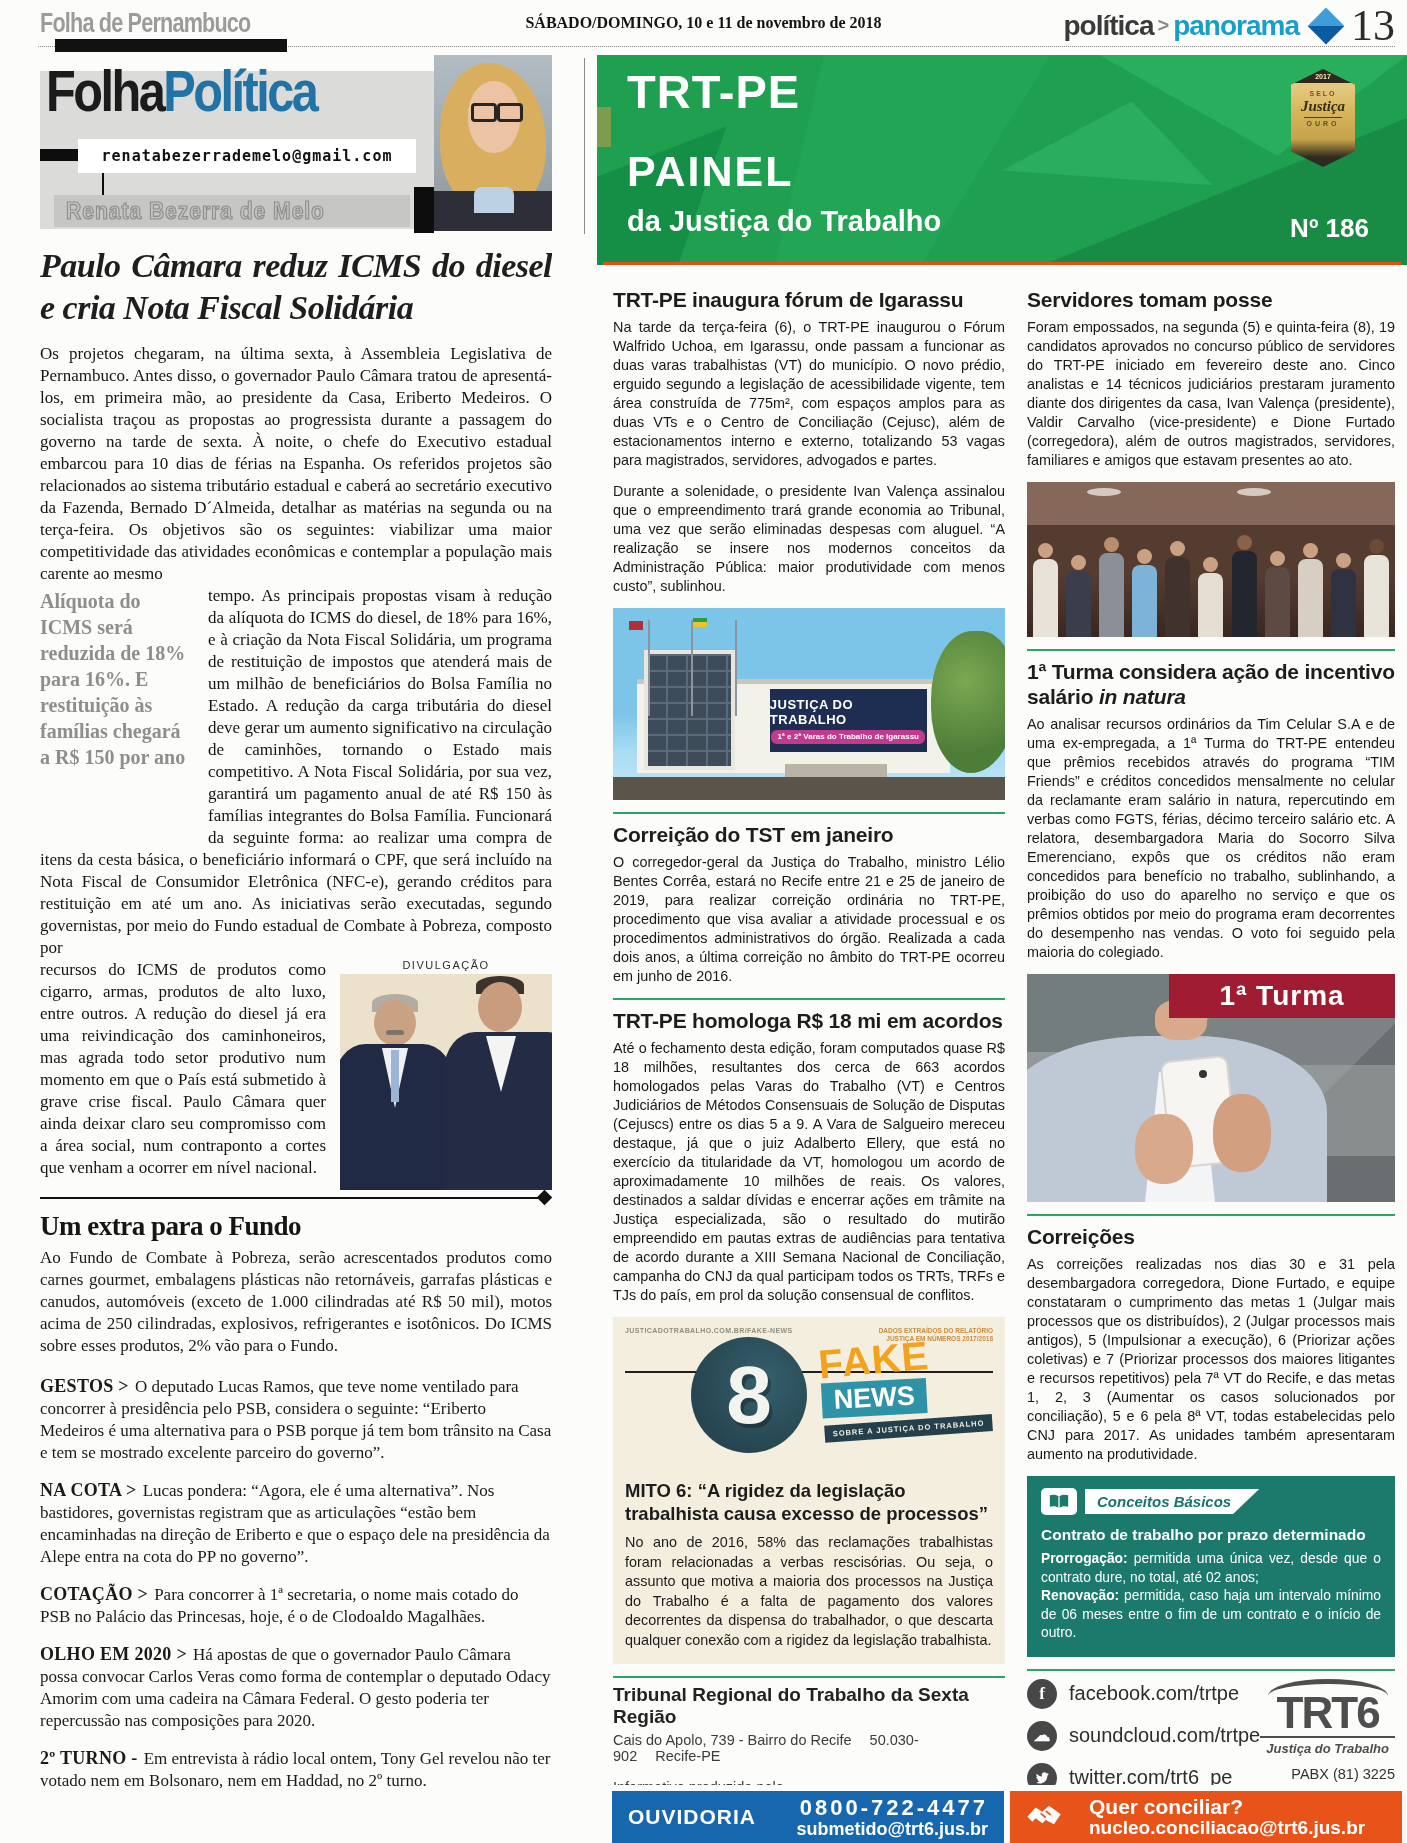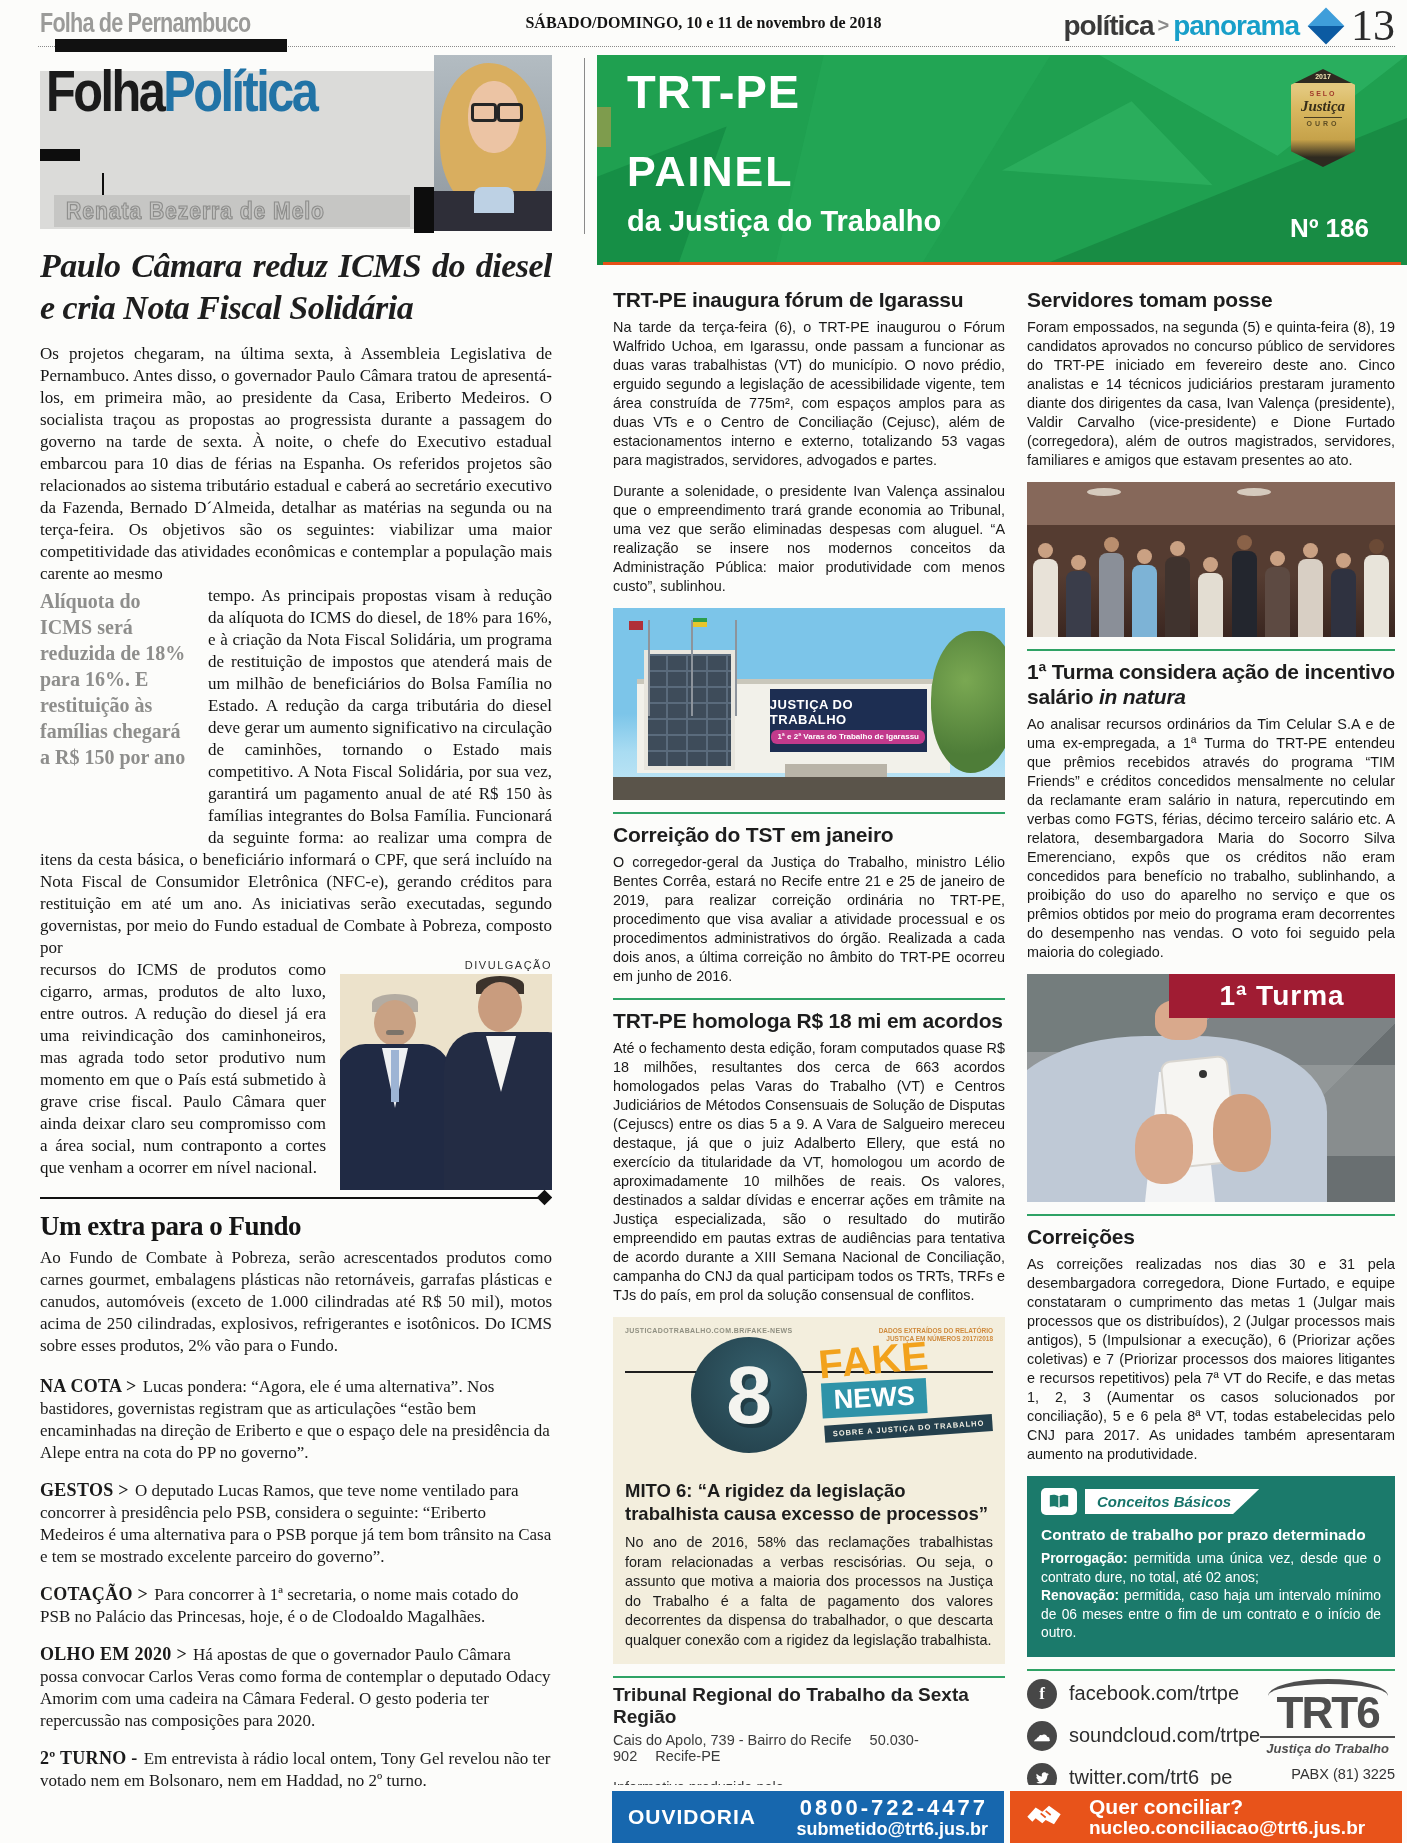--- a/index.html
+++ b/index.html
@@ -52,21 +52,21 @@
   .pt-collar{position:absolute;left:40px;bottom:18px;width:40px;height:26px;background:#bdd1e4;border-radius:8px 8px 0 0;}
 
   .headline{margin:10px 0 0;font-style:italic;font-weight:700;font-size:34px;line-height:42px;
             text-align:justify;color:#1e1e1e;letter-spacing:-.5px;}
   .bodytext{margin-top:14px;font-size:17px;line-height:22px;text-align:justify;color:#141414;}
   .bodytext .blockp{margin:0;}
   .pullquote{float:left;width:152px;height:250px;margin:3px 16px 2px 0;
              font:700 20px/26px "Liberation Serif",serif;color:#8e8e8c;text-align:left;}
   .news-photo{float:right;width:212px;margin:0 0 4px 14px;}
   .credit{font:400 11px "Liberation Sans",sans-serif;letter-spacing:1.5px;color:#2e2e2e;
-          text-align:right;margin-bottom:3px;}
+          text-align:center;margin-bottom:3px;}
   .photo-men{position:relative;width:212px;height:216px;overflow:hidden;background:#ece2cb;}
   .m1-head{position:absolute;left:34px;top:26px;width:42px;height:46px;background:#c9a284;border-radius:50%;}
   .m1-hair{position:absolute;left:32px;top:20px;width:46px;height:18px;background:#b3aca2;border-radius:50% 50% 0 0;}
   .m1-mus{position:absolute;left:46px;top:56px;width:18px;height:5px;background:#7c746a;border-radius:3px;}
   .m1-body{position:absolute;left:-6px;top:70px;width:120px;height:150px;background:#202a44;border-radius:26% 26% 0 0;}
   .m1-shirt{position:absolute;left:42px;top:74px;width:26px;height:60px;background:#eef0f2;
             clip-path:polygon(0 0,100% 0,50% 100%);}
   .m1-tie{position:absolute;left:51px;top:76px;width:8px;height:52px;background:#9db4d4;}
   .m2-head{position:absolute;left:138px;top:8px;width:44px;height:50px;background:#c99c7e;border-radius:50%;}
   .m2-hair{position:absolute;left:136px;top:2px;width:48px;height:18px;background:#3c332c;border-radius:50% 50% 0 0;}
@@ -257,20 +257,23 @@
 <div class="col-sep"></div>
 
 <div id="left-col">
 
   <div class="logo-block">
     <div class="logo-bg"></div>
     <div class="logo-text">
       <span class="logo-black">Folha</span><span class="logo-blue">Política</span>
     </div>
     <div class="email-dash"></div>
+    <div class="email-box">
+      <span>renatabezerrademelo@gmail.com</span>
+    </div>
     <div class="email-elbow"></div>
     <div class="renata-bar">
       <span>Renata Bezerra de Melo</span>
     </div>
     <div class="renata-end"></div>
     <div class="portrait">
       <div class="pt-hair"></div>
       <div class="pt-face"></div>
       <div class="pt-glass"></div>
       <div class="pt-glass2"></div>
@@ -308,22 +311,22 @@
   </div>
 
   <div class="divider-diamond">
     <span class="dd-end"></span>
   </div>
 
   <h2 class="fund-title">Um extra para o Fundo</h2>
   <p class="fund-body">Ao Fundo de Combate à Pobreza, serão acrescentados produtos como carnes gourmet, embalagens plásticas não retornáveis, garrafas plásticas e canudos, automóveis (exceto de 1.000 cilindradas até R$ 50 mil), motos acima de 250 cilindradas, explosivos, refrigerantes e isotônicos. Do ICMS sobre esses produtos, 2% vão para o Fundo.</p>
 
   <div class="notes">
+    <p class="note"><b>GESTOS &gt;</b><span>O deputado Lucas Ramos, que teve nome ventilado para concorrer à presidência pelo PSB, considera o seguinte: “Eriberto Medeiros é uma alternativa para o PSB porque já tem bom trânsito na Casa e tem se mostrado excelente parceiro do governo”.</span></p>
     <p class="note"><b>NA COTA &gt;</b><span>Lucas pondera: “Agora, ele é uma alternativa”. Nos bastidores, governistas registram que as articulações “estão bem encaminhadas na direção de Eriberto e que o espaço dele na presidência da Alepe entra na cota do PP no governo”.</span></p>
-    <p class="note"><b>GESTOS &gt;</b><span>O deputado Lucas Ramos, que teve nome ventilado para concorrer à presidência pelo PSB, considera o seguinte: “Eriberto Medeiros é uma alternativa para o PSB porque já tem bom trânsito na Casa e tem se mostrado excelente parceiro do governo”.</span></p>
     <p class="note"><b>COTAÇÃO &gt;</b><span>Para concorrer à 1ª secretaria, o nome mais cotado do PSB no Palácio das Princesas, hoje, é o de Clodoaldo Magalhães.</span></p>
     <p class="note"><b>OLHO EM 2020 &gt;</b><span>Há apostas de que o governador Paulo Câmara possa convocar Carlos Veras como forma de contemplar o deputado Odacy Amorim com uma cadeira na Câmara Federal. O gesto poderia ter repercussão nas composições para 2020.</span></p>
     <p class="note"><b>2º TURNO -</b><span>Em entrevista à rádio local ontem, Tony Gel revelou não ter votado nem em Bolsonaro, nem em Haddad, no 2º turno.</span></p>
   </div>
 </div>
 
 <div id="panel">
 
   <div id="panel-header">
     <div class="poly p1"></div>

